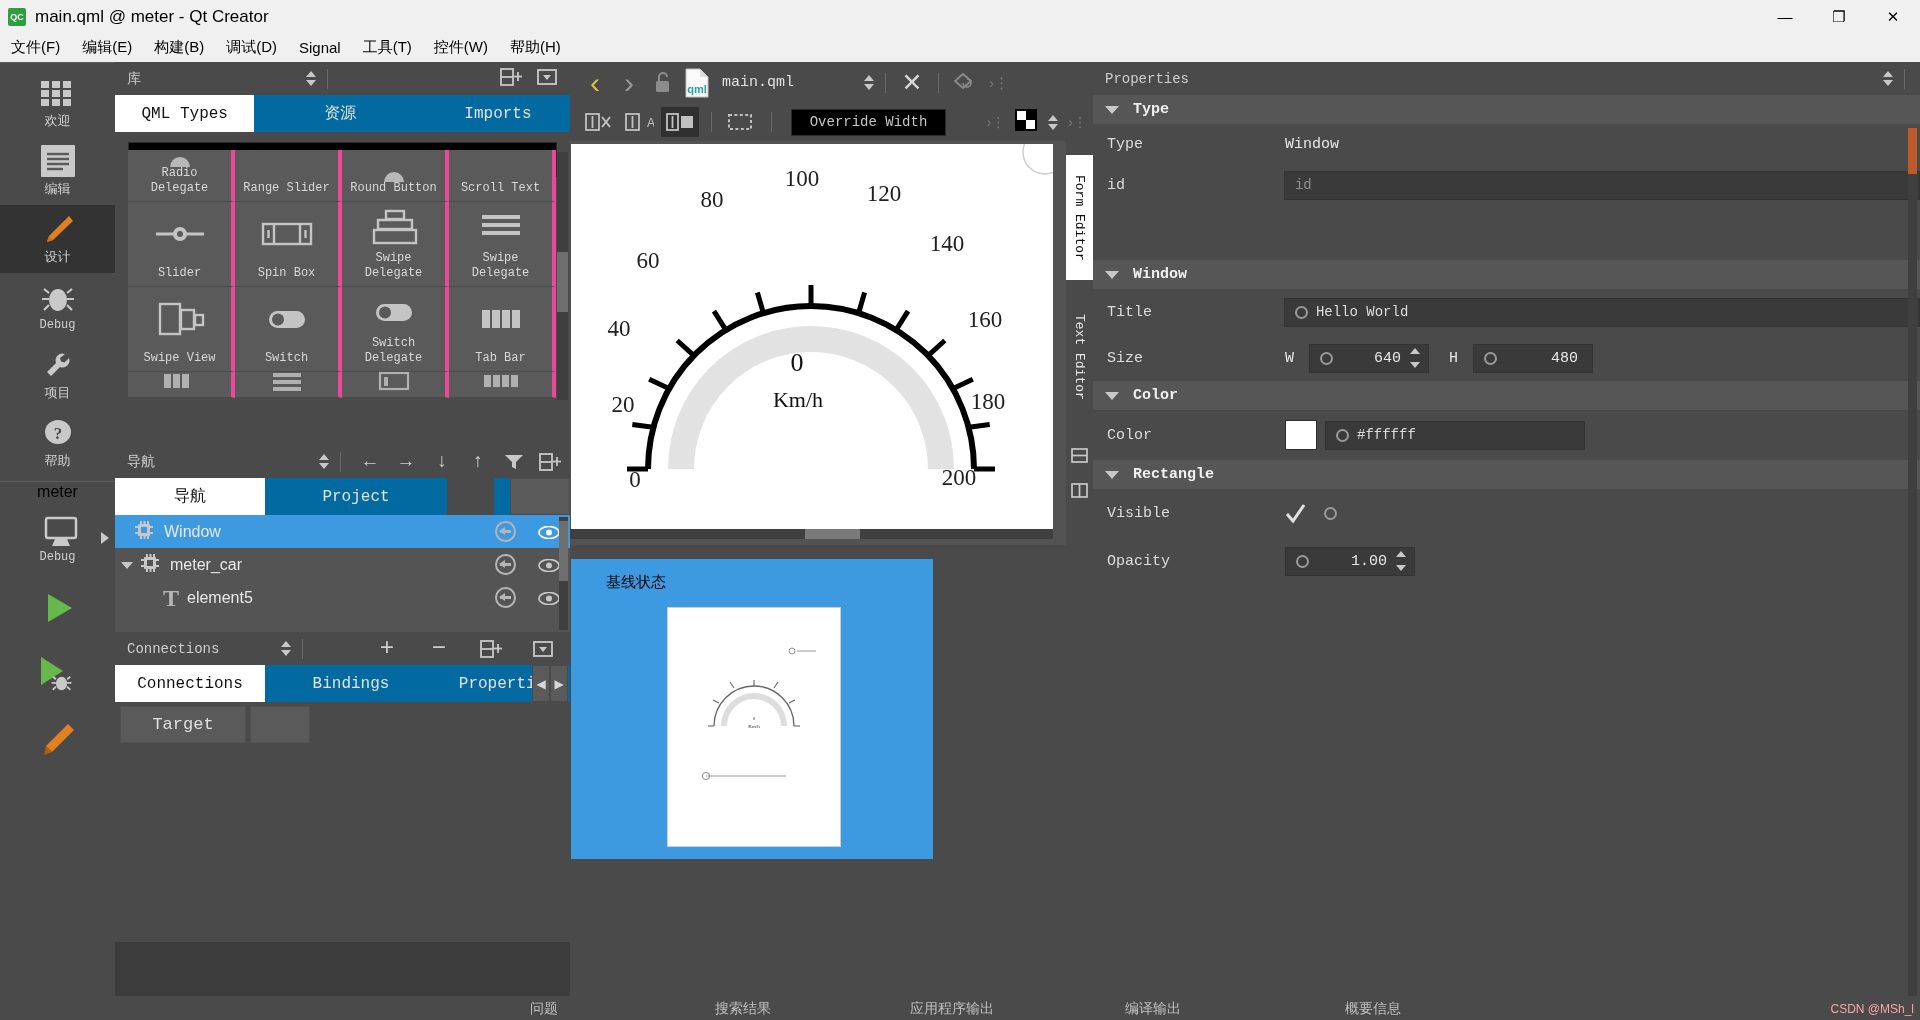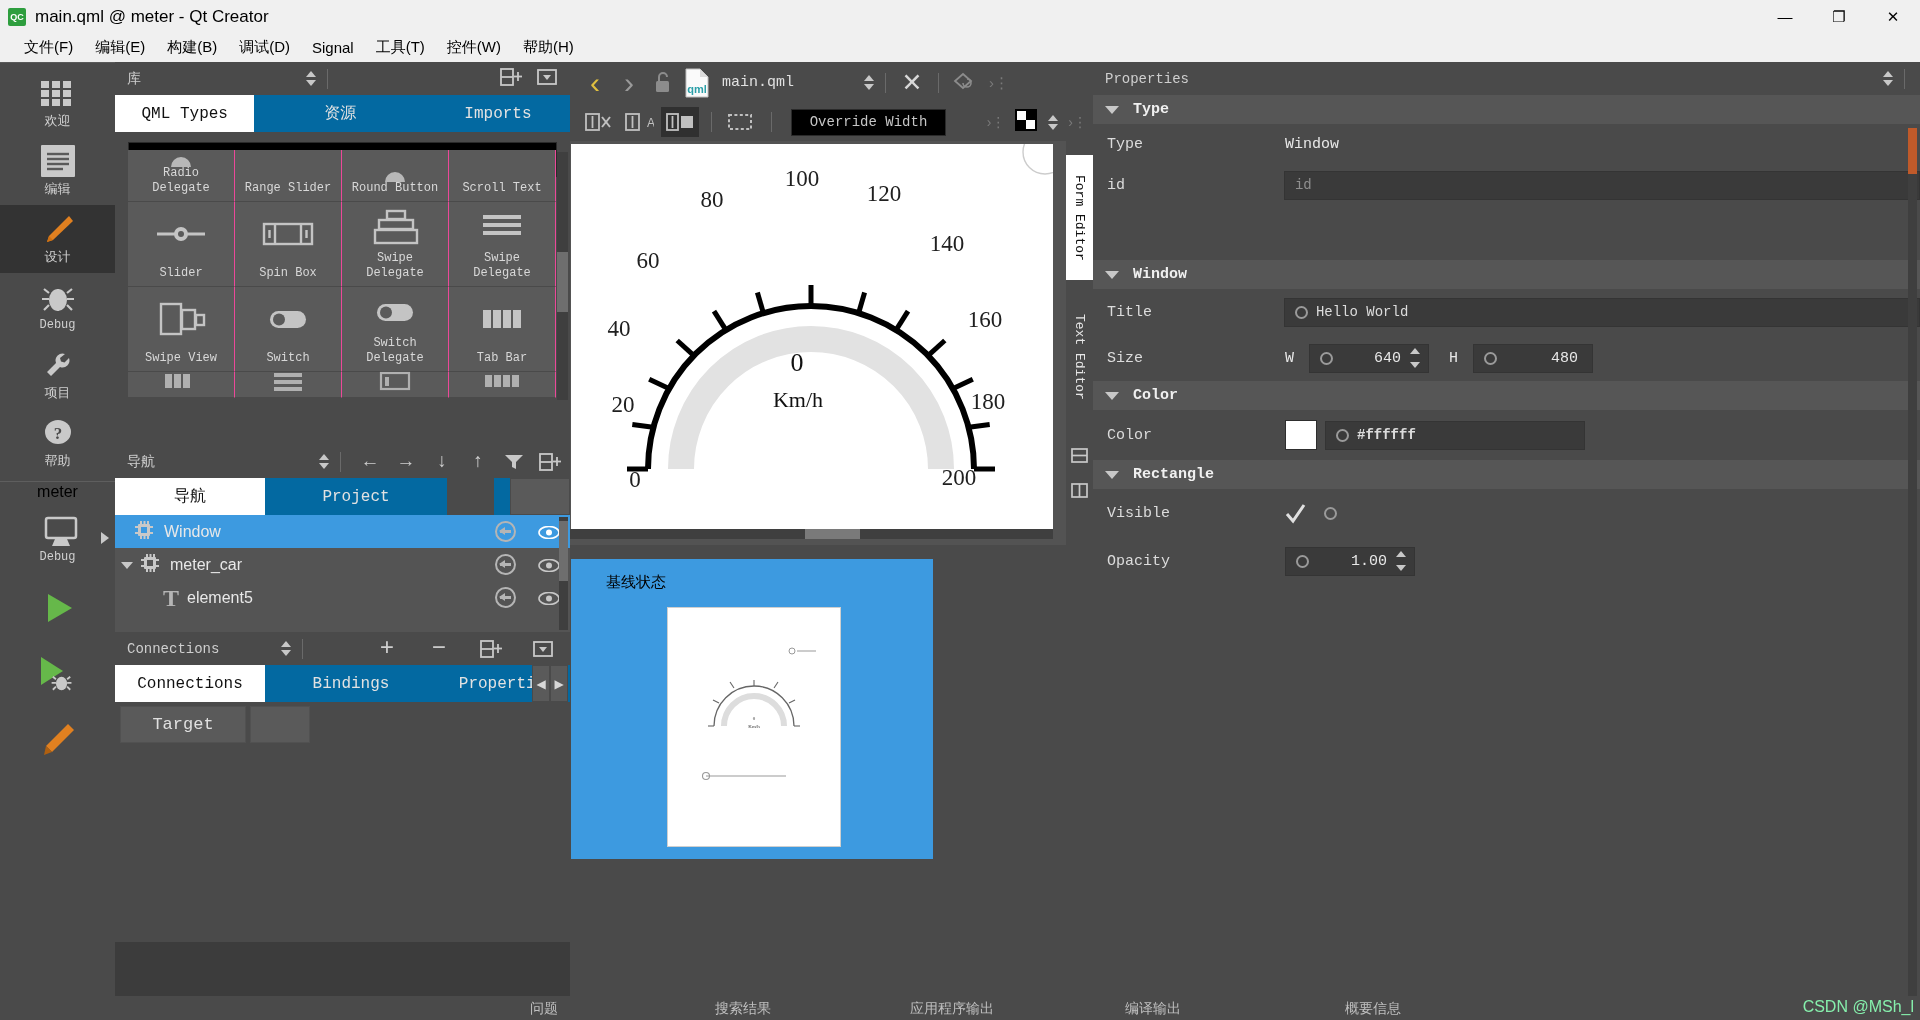--- a/index.html
+++ b/index.html
@@ -25,21 +25,21 @@
   .tb-title { font-size:17px; color:#000; font-family:"Liberation Sans",sans-serif; }
   .tb-btns { margin-left:auto; display:flex; height:33px; }
   .tb-btn {
     width:54px; height:33px; display:flex; align-items:center; justify-content:center;
     color:#000; font-size:15px;
   }
 
   
   .menubar {
     position:absolute; left:0; top:33px; width:1920px; height:29px;
-    background:#f0f0f0; display:flex; align-items:center; padding-left:13px;
+    background:#f0f0f0; display:flex; align-items:center; 
   }
   .menu-item {
     font-size:15px; color:#000; padding:3px 11px; white-space:nowrap;
     font-family:"Liberation Sans",sans-serif;
   }
 
   
   .modebar {
     position:absolute; left:0; top:62px; width:115px; height:958px;
     background:#4a4a4a; display:flex; flex-direction:column; align-items:center;
@@ -85,21 +85,21 @@
   
   .libpanel { position:absolute; left:115px; top:62px; width:455px; height:383px; background:#4a4a4a; }
   .filterbox {
     margin:10px 13px 0 13px; height:35px; background:#000; border:1px solid #2a2a2a;
     display:flex; align-items:center; padding-left:12px;
     color:#8c8c8c; font-size:15px; font-family:"Liberation Mono",monospace;
   }
   .gridwrap { position:absolute; left:13px; top:88px; width:429px; height:250px; overflow:hidden; }
   .cgrid { display:grid; grid-template-columns:repeat(4,107px); }
   .cell {
-    width:107px; height:85px; background:#5a5a5a; border-right:1px solid #ec4899;
+    width:107px; height:85px; background:#5a5a5a; border-right:4px solid #ec4899;
     border-bottom:1px solid #4a4a4a; display:flex; flex-direction:column;
     align-items:center; justify-content:flex-end; padding-bottom:5px;
   }
   .cell .clab {
     font-size:12px; color:#d8d8d8; text-align:center; line-height:1.25;
     font-family:"Liberation Mono",monospace;
   }
   .cell .cico { flex:1; display:flex; align-items:center; justify-content:center; width:100%; }
   .lib-sb { position:absolute; right:2px; top:90px; width:11px; height:248px; background:#3f3f3f; }
   .lib-sb i { position:absolute; left:0; top:100px; width:11px; height:60px; background:#6e6e6e; }
@@ -193,21 +193,21 @@
   .stepper::before { top:0; border-bottom:6px solid #c8c8c8; }
   .stepper::after { bottom:0; border-top:6px solid #c8c8c8; }
   .swatch { width:32px; height:30px; background:#fff; border:1px solid #2e2e2e; margin-right:8px; }
   .chk { width:21px; height:21px; position:relative; }
   .props-sb { position:absolute; right:3px; top:66px; width:9px; height:880px; background:#3f3f3f; }
   .props-sb i { position:absolute; left:0; top:0px; width:9px; height:46px; background:#c05a2a; }
 
   
   .bottombar { position:absolute; left:115px; bottom:0; width:1805px; height:24px; background:#4a4a4a; }
   .bb-text { position:absolute; color:#bfbfbf; font-size:14px; font-family:"Liberation Sans",sans-serif; }
-  .watermark { position:absolute; right:6px; bottom:4px; color:#86efac; font-size:16px; font-family:"Liberation Sans",sans-serif; }
+  .watermark { position:absolute; right:6px; bottom:4px; color:#fca5a5; font-size:12px; font-family:"Liberation Sans",sans-serif; }
   .outpane { position:absolute; left:129px; bottom:0px; width:365px; height:20px; background:#fff; border:1px solid #c0c0c0; display:flex; align-items:center; padding-left:28px; }
 </style>
 </head>
 <body>
 
 <div id="app">
 
   <div class="titlebar">
     <div class="tb-icon">QC</div>
     <div class="tb-title">main.qml @ meter - Qt Creator</div>
@@ -966,21 +966,21 @@
       </span>
     </div>
 
     <div class="sect">
       <span class="caret"></span>
       <span>Color</span>
     </div>
     <div class="prow" style="height:50px;">
       <span class="plabel">Color</span>
       <span class="swatch"></span>
-      <span class="pinput" style="width:260px;color:#dcdcdc;font-weight:bold;">
+      <span class="pinput" style="width:260px;color:#dcdcdc;">
         <span class="bindmark"></span>
         <span>#ffffff</span>
       </span>
     </div>
 
     <div class="sect">
       <span class="caret"></span>
       <span>Rectangle</span>
     </div>
     <div class="prow" style="height:48px;">

